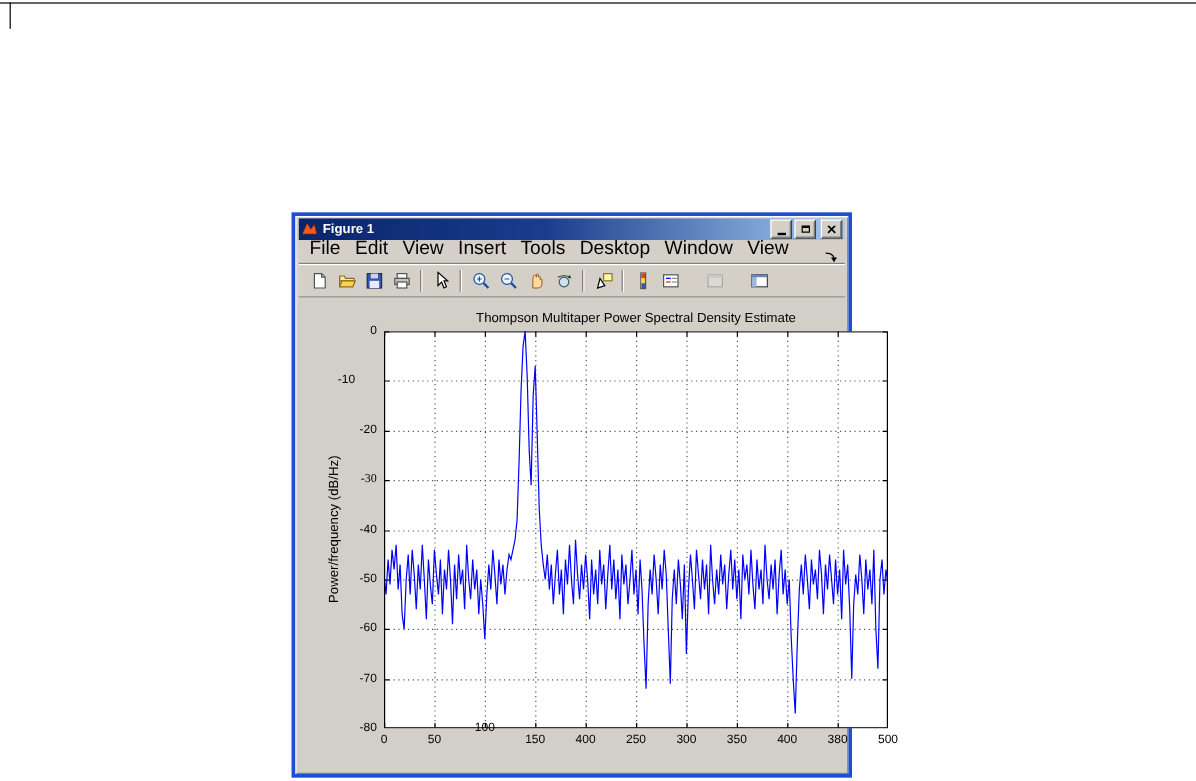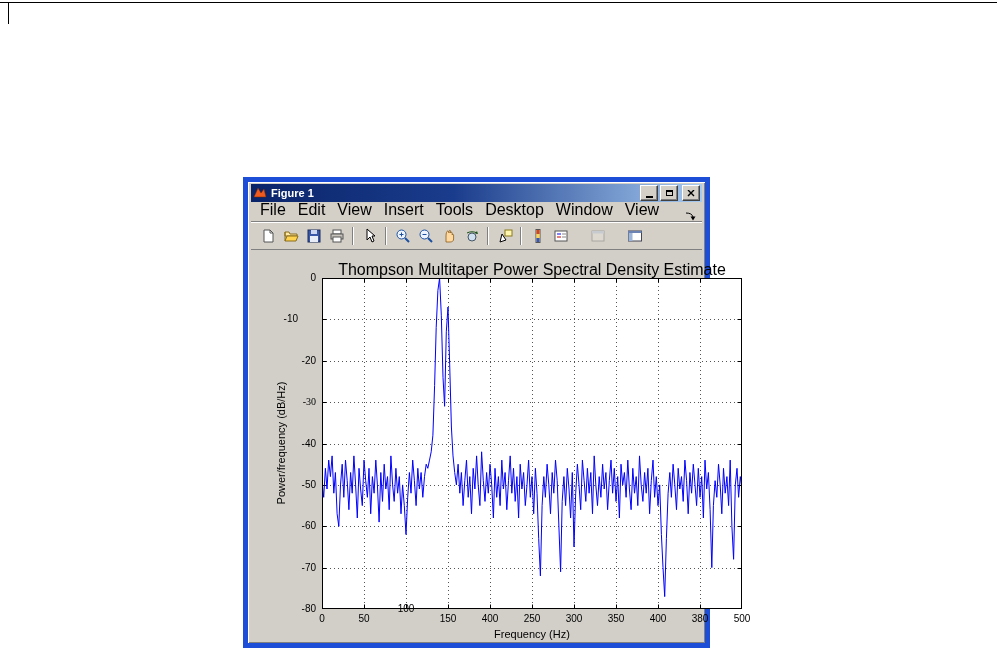--- a/index.html
+++ b/index.html
@@ -6,21 +6,21 @@
   body {
     width:997px; height:651px; position:relative; overflow:hidden;
     background:#ffffff; font-family:"Liberation Sans", sans-serif; color:#000;
   }
   .top-line { position:absolute; left:0; top:2px; width:997px; height:1px; background:#000; }
   .left-tick { position:absolute; left:8px; top:2px; width:1px; height:22px; background:#000; }
 
   
   .figure-window {
     position:absolute; left:243px; top:177px; width:467px; height:471px;
-    box-sizing:border-box; background:#d4d0c8; border:5px solid #1d4ed8;
+    box-sizing:border-box; background:#d4d0c8; border:3px solid #1d4ed8;
     box-shadow: inset 1px 1px 0 #ffffff, inset -1px -1px 0 #808080;
     display:flex; flex-direction:column;
   }
   .titlebar {
     height:18px; margin:2px 3px 0 3px; padding:0 2px;
     background:linear-gradient(90deg,#0a246a 0%,#1a3c8c 45%,#a6caf0 100%);
     display:flex; align-items:center; flex:0 0 auto;
   }
   .titlebar-title { color:#fff; font-weight:bold; font-size:11px; margin-left:4px; flex:1;
     white-space:nowrap; overflow:hidden; }
@@ -46,21 +46,21 @@
     border-bottom:1px solid #808080; box-shadow:0 1px 0 #ffffff; flex:0 0 auto;
   }
   .tb-btn { width:23px; height:22px; display:flex; align-items:center; justify-content:center; }
   .tb-sep { width:0; height:18px; border-left:1px solid #808080; border-right:1px solid #ffffff; margin:0 4px; }
   .tb-gap { width:14px; }
 
   .figure-canvas {
     flex:1 1 auto; margin:0 3px 3px 3px; position:relative; background:#d2cfc8;
   }
   .chart-title { position:absolute; left:71px; width:420px; top:11px; text-align:center;
-    font-size:16px; color:#000; }
+    font-size:11px; color:#000; }
   .x-label { position:absolute; left:71px; width:420px; top:378px; text-align:center; font-size:11px; }
   .y-label { position:absolute; left:30px; top:193px; transform:translate(-50%,-50%) rotate(-90deg);
     white-space:nowrap; font-size:11px; }
   .axes { position:absolute; left:71px; top:28px; }
   .tick-label { position:absolute; font-size:10px; color:#000; }
   .tick-label.x { transform:translateX(-50%); }
   .tick-label.y { width:36px; text-align:right; }
 </style>
 </head>
 <body>
@@ -204,21 +204,20 @@
         <rect x="1.5" y="3" width="13" height="10" fill="#fff" stroke="#445"></rect>
         <rect x="1.5" y="3" width="4" height="10" fill="#9db6d9"></rect>
         <rect x="1.5" y="3" width="13" height="2" fill="#6c84b4"></rect>
       </svg>
     </div>
   </div>
 
   <div class="figure-canvas" id="figure-canvas">
     <div class="chart-title">Thompson Multitaper Power Spectral Density Estimate</div>
     <div class="y-label">Power/frequency (dB/Hz)</div>
-    <div class="x-label">Frequency (Hz)</div>
     <svg class="axes" id="axes-svg" width="420" height="331">
         <rect x="0" y="0" width="420" height="331" fill="#ffffff"></rect>
         <line x1="42.5" y1="0" x2="42.5" y2="331" stroke="#555" stroke-width="1" stroke-dasharray="1 3"></line>
         <line x1="84.5" y1="0" x2="84.5" y2="331" stroke="#555" stroke-width="1" stroke-dasharray="1 3"></line>
         <line x1="126.5" y1="0" x2="126.5" y2="331" stroke="#555" stroke-width="1" stroke-dasharray="1 3"></line>
         <line x1="168.5" y1="0" x2="168.5" y2="331" stroke="#555" stroke-width="1" stroke-dasharray="1 3"></line>
         <line x1="210.5" y1="0" x2="210.5" y2="331" stroke="#555" stroke-width="1" stroke-dasharray="1 3"></line>
         <line x1="252.5" y1="0" x2="252.5" y2="331" stroke="#555" stroke-width="1" stroke-dasharray="1 3"></line>
         <line x1="294.5" y1="0" x2="294.5" y2="331" stroke="#555" stroke-width="1" stroke-dasharray="1 3"></line>
         <line x1="336.5" y1="0" x2="336.5" y2="331" stroke="#555" stroke-width="1" stroke-dasharray="1 3"></line>

